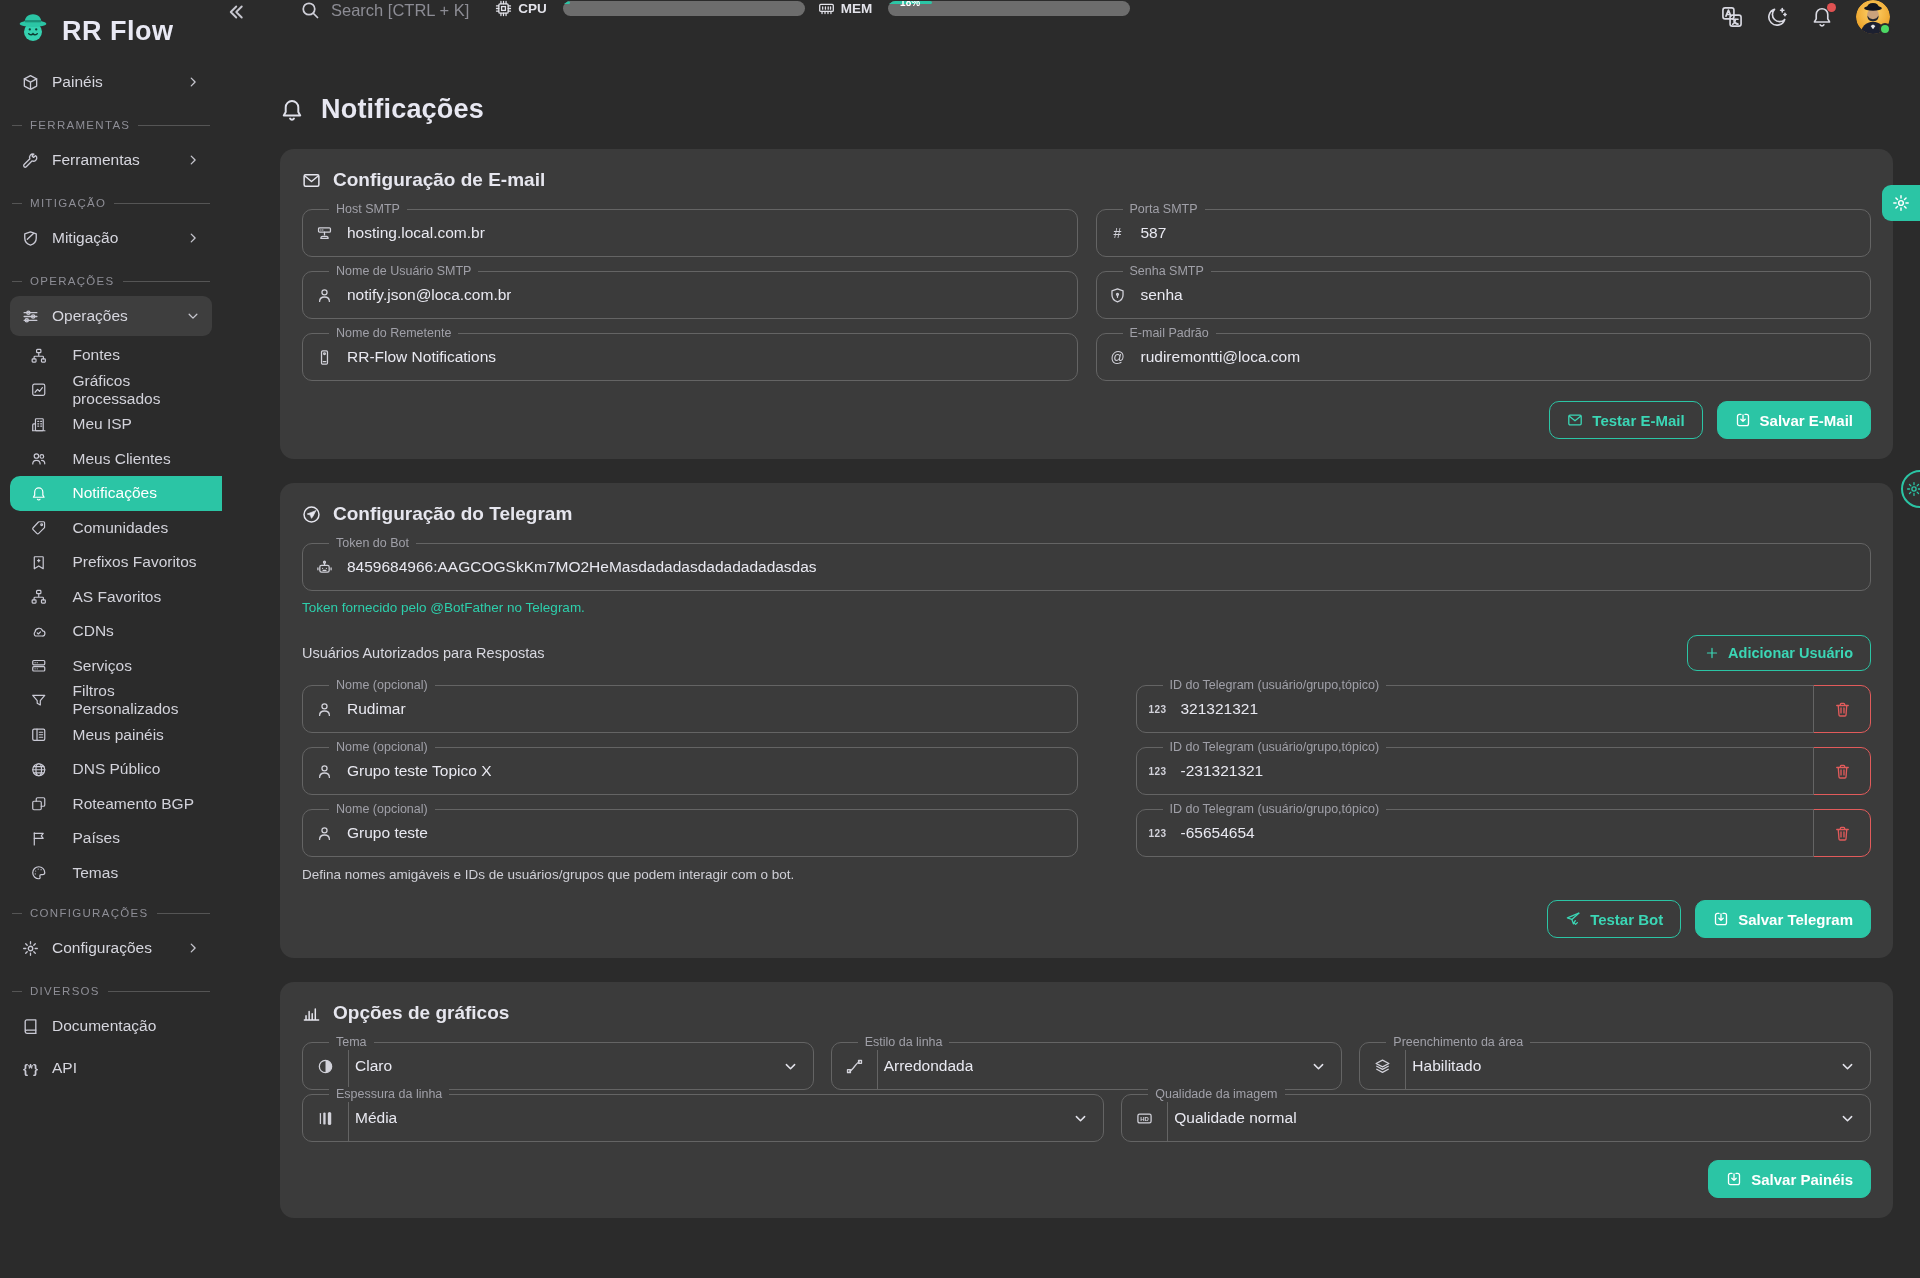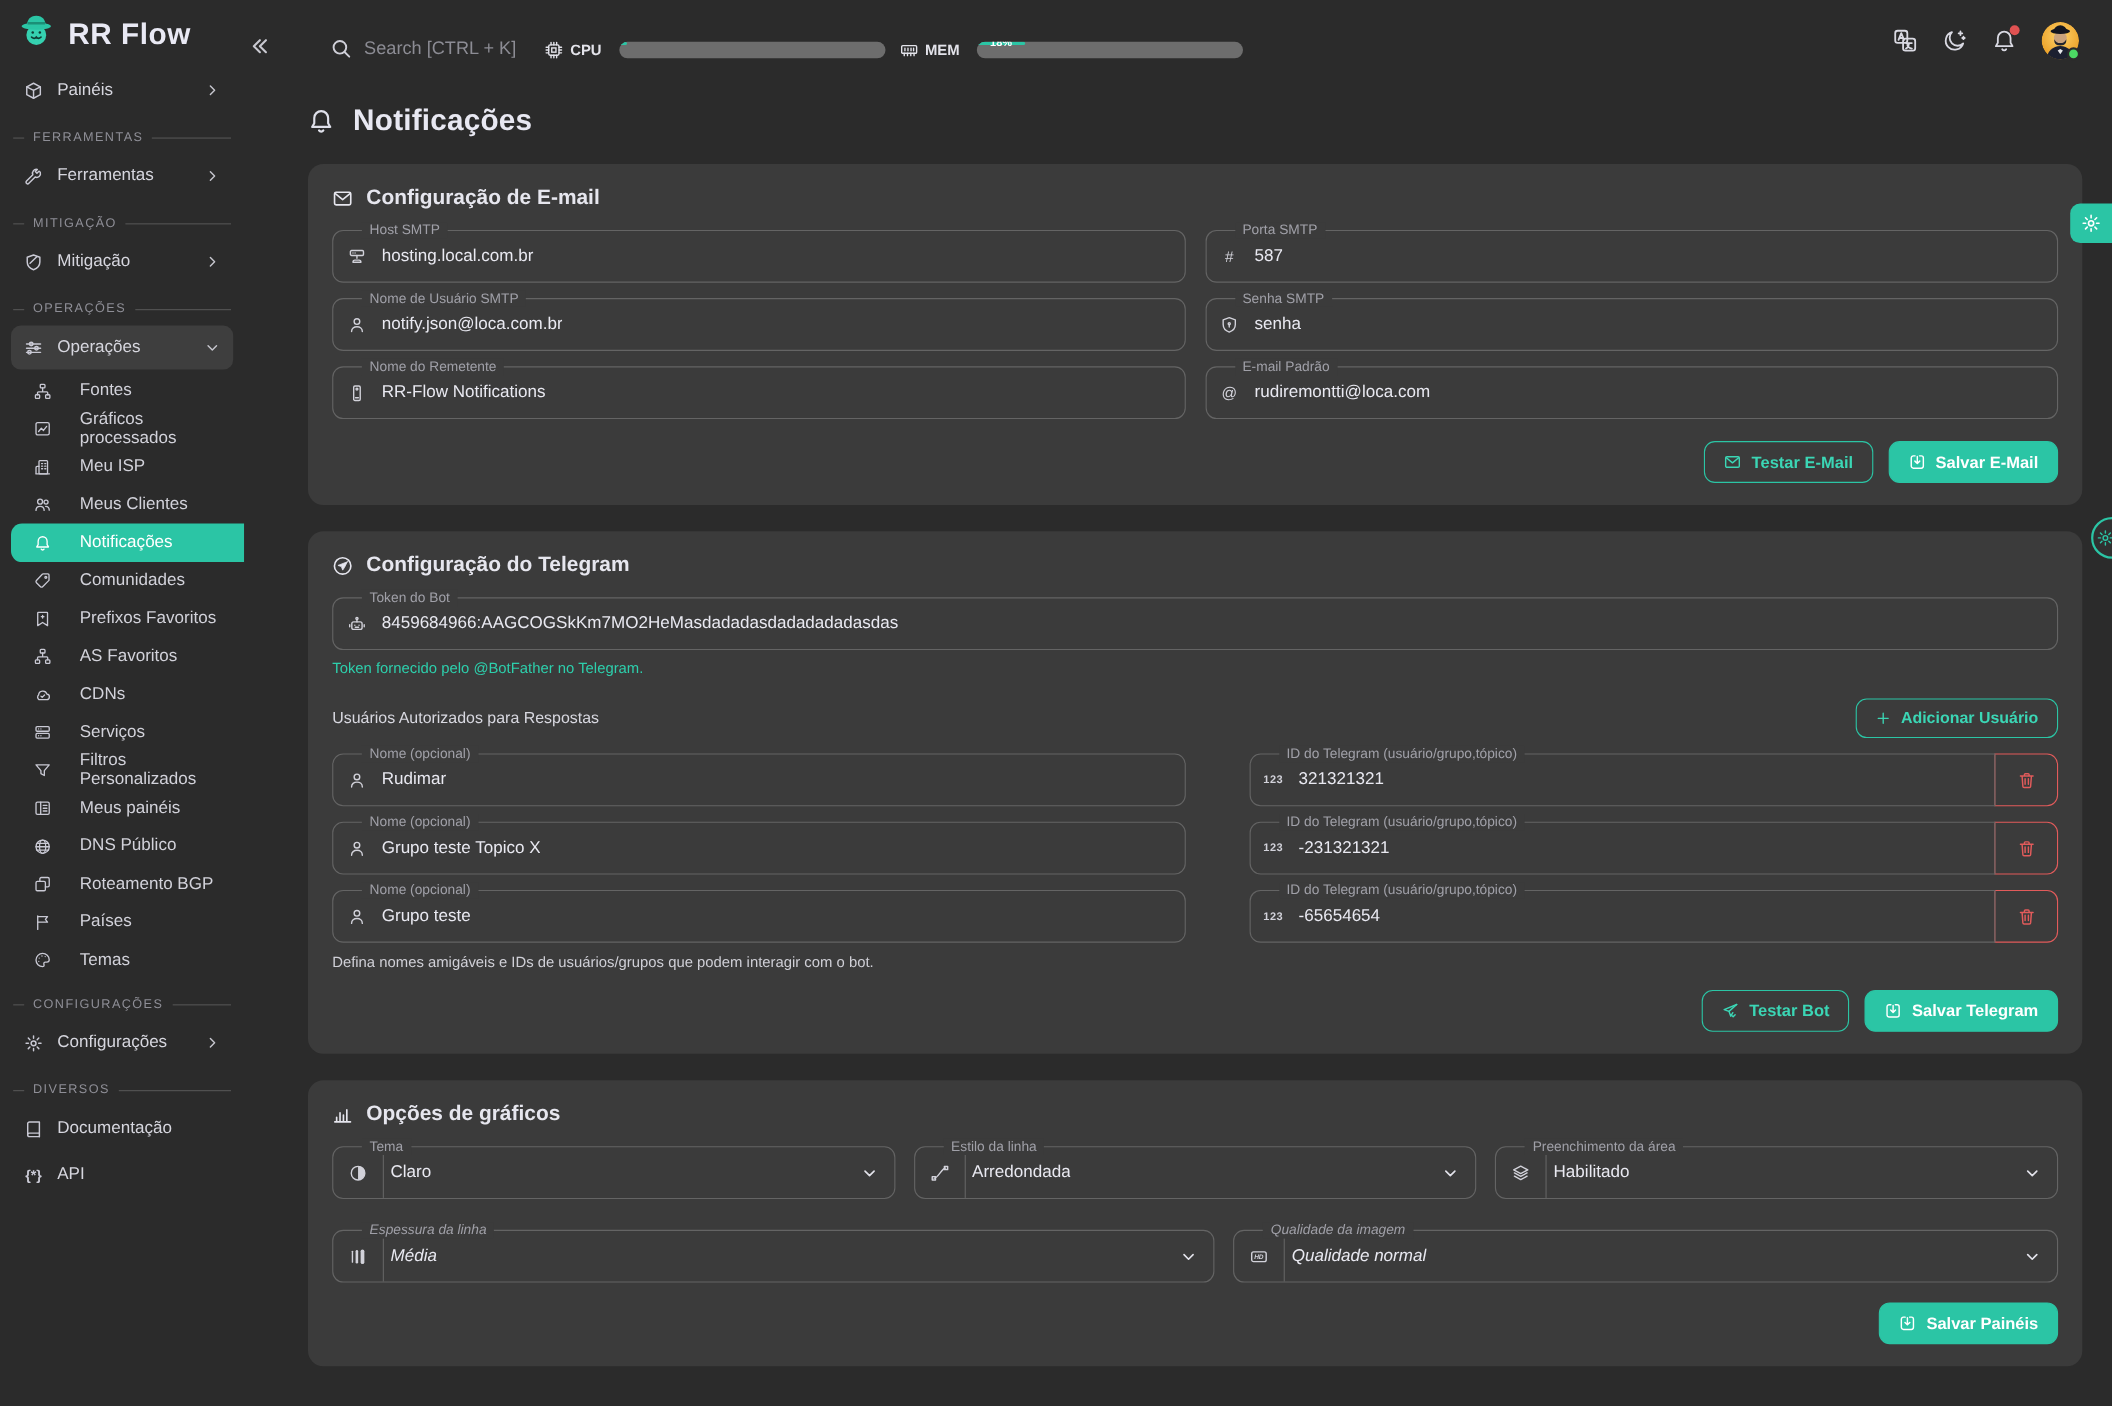--- a/index.html
+++ b/index.html
@@ -35,21 +35,21 @@
     font-size:11.5px;letter-spacing:1.3px;white-space:nowrap;}
   .side-div::before{content:"";width:10px;height:1px;background:#555;}
   .side-div::after{content:"";flex:1;height:1px;background:#555;}
   .side-sub{display:flex;align-items:center;gap:26px;height:34.5px;margin-left:10px;padding:0 10px 0 21px;
     font-size:15.5px;color:#d2d2da;cursor:pointer;border-radius:10px 0 0 10px;}
   .side-sub.active{background:var(--teal);color:#ffffff;}
   .side-sub.active svg{color:#ffffff;}
   .side-icon{color:#c9c9d4;}
 
   
-  .topbar{position:absolute;left:222px;right:0;top:0;height:54px;display:flex;align-items:flex-end;padding:0 30px 0 2px;}
+  .topbar{position:absolute;left:222px;right:0;top:0;height:54px;display:flex;align-items:flex-start;padding:0 30px 0 2px;}
   .collapse-btn{background:none;border:none;color:#c8c8d0;cursor:pointer;display:flex;align-items:center;padding:2px;}
   .search{display:flex;align-items:center;gap:11px;margin-left:52px;cursor:text;}
   .search .ph{color:#8c8c94;font-size:16.5px;}
   .search svg{color:#cfcfd8;}
   .meter{display:flex;align-items:center;gap:6px;margin-left:24px;}
   .meter .mlabel{font-size:13.5px;font-weight:bold;color:#e3e3ea;}
   .meter svg{color:#e3e3ea;}
   .track{width:242px;height:15px;border-radius:9px;background:#6d6d6d;margin-left:10px;position:relative;overflow:hidden;}
   .fill{position:absolute;left:0;top:0;bottom:12px;background:var(--teal);border-radius:9px;
     display:flex;align-items:center;justify-content:center;}
@@ -67,21 +67,21 @@
   .page-title-row{display:flex;align-items:center;gap:17px;margin-top:40px;color:#e8e8f2;}
   .page-title-row h1{font-size:27px;font-weight:600;letter-spacing:.2px;}
   .page-title-row svg{color:#dfe0ea;}
 
   .card{background:var(--card);border-radius:14px;padding:20px 22px;margin-top:24px;}
   .card-head{display:flex;align-items:center;gap:12px;color:#e6e6ee;margin-bottom:18px;}
   .card-head h2{font-size:19px;font-weight:600;}
 
   .grid2{display:grid;grid-template-columns:1fr 1fr;gap:14px 18px;}
   .grid3{display:grid;grid-template-columns:1fr 1fr 1fr;gap:14px 17px;}
-  .gridB{display:grid;grid-template-columns:1.07fr 1fr;gap:8px 17px;margin-top:28px;font-style:italic;}
+  .gridB{display:grid;grid-template-columns:1.07fr 1fr;gap:8px 17px;margin-top:4px;}
 
   .field{position:relative;border:1px solid var(--border);border-radius:10px;height:48px;
     display:flex;align-items:center;background:transparent;min-width:0;}
   .field .flabel{position:absolute;top:-8px;left:26px;background:var(--card);padding:0 7px;
     font-size:12.5px;color:var(--label);white-space:nowrap;line-height:15px;}
   .field .ficon{display:flex;align-items:center;justify-content:center;width:42px;flex:0 0 42px;
     color:#d2d2da;align-self:stretch;}
   .field.divided .ficon{border-right:1px solid var(--border);width:46px;flex-basis:46px;margin-right:4px;}
   .field .fvalue{font-size:15.5px;color:var(--value);white-space:nowrap;overflow:hidden;text-overflow:ellipsis;padding-left:2px;}
   .field .fchev{margin-left:auto;margin-right:15px;color:#e2e2ea;display:flex;}

